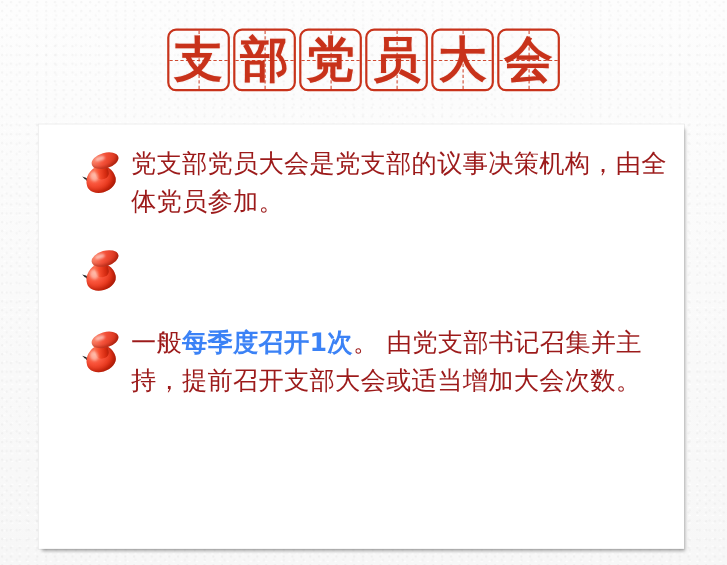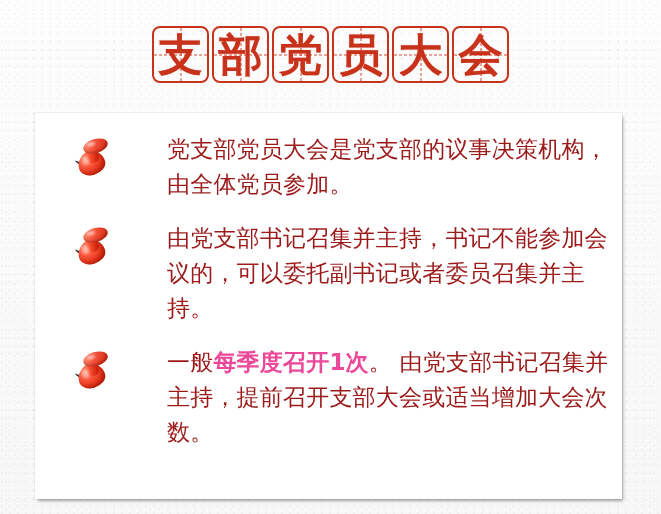--- a/index.html
+++ b/index.html
@@ -203,25 +203,24 @@
 
   .bullet-text {
     flex: 1;
     font-family: "DejaVu Sans", "Liberation Sans", sans-serif;
     font-size: 23px;
     line-height: 35px;
     color: #9c1a1a;
     letter-spacing: 0.2px;
     padding-top: 1px;
     word-break: break-all;
-    margin-left: 48px;
   }
   .bullet-text b {
     font-weight: 700;
-    color: #ec4899;
+    color: #3b82f6;
     text-align: right;
   }
 </style>
 </head>
 <body>
 
 <div id="page">
 
   <div id="title-row">
     <div class="char-box">
@@ -275,21 +274,20 @@
       <div class="bullet-row">
         <div class="pin-cell">
           <div class="pin">
             <span class="needle"></span>
             <span class="body"></span>
             <span class="shaft"></span>
             <span class="cap"></span>
             <span class="gloss"></span>
           </div>
         </div>
-        <div class="bullet-text"><span>由党支部书记召集并主持，书记不能参加会议的，可以委托副书记或者委员召集并主持。</span></div>
       </div>
 
       <div class="bullet-row">
         <div class="pin-cell">
           <div class="pin">
             <span class="needle"></span>
             <span class="body"></span>
             <span class="shaft"></span>
             <span class="cap"></span>
             <span class="gloss"></span>

